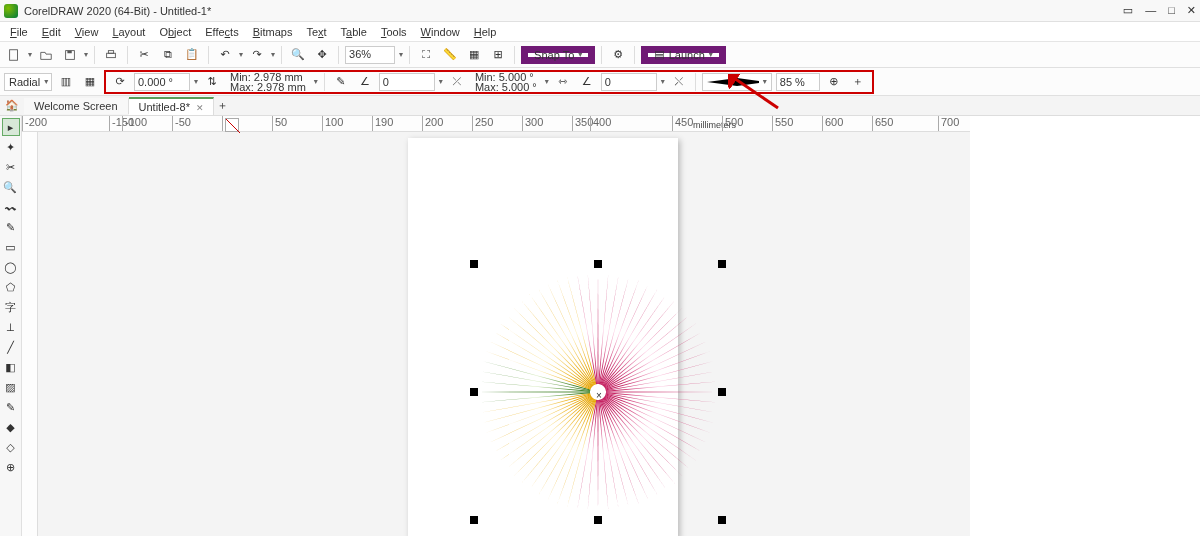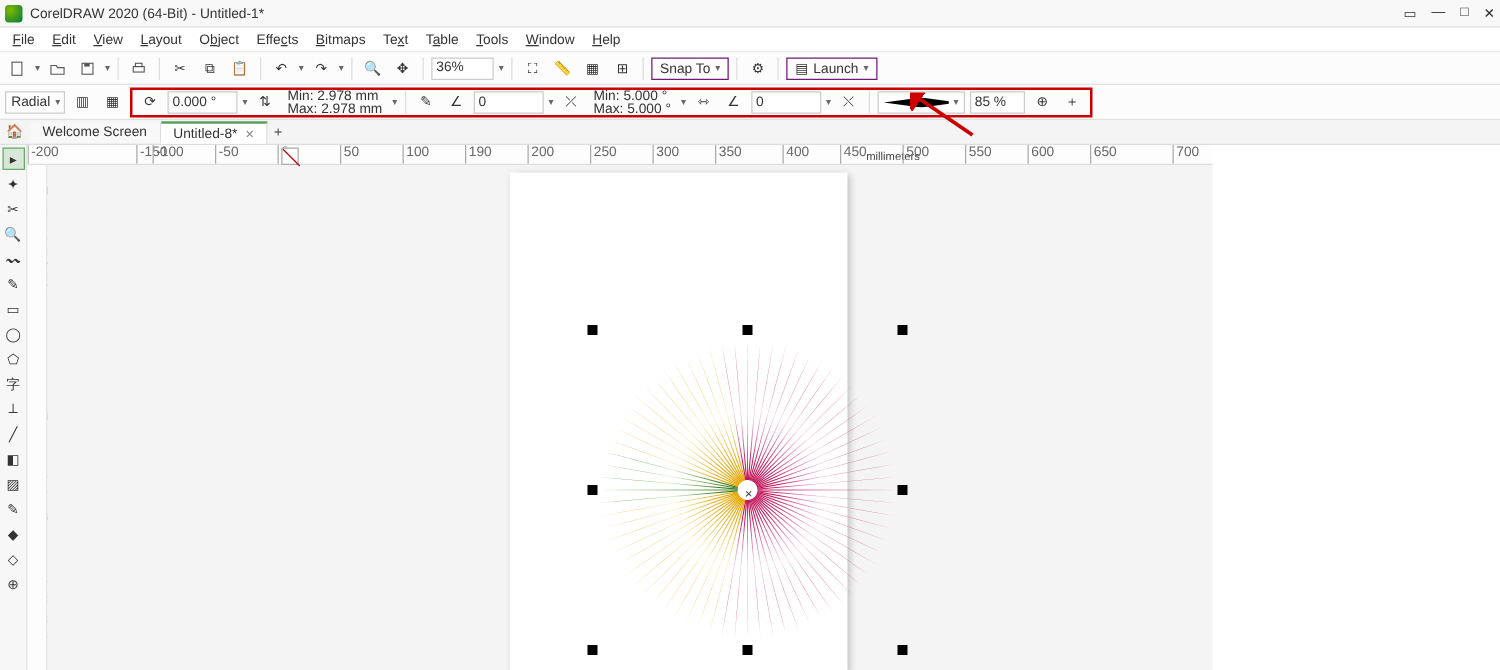--- a/index.html
+++ b/index.html
@@ -9,21 +9,21 @@
 .titlebar .title { flex:1;}
 .win-controls { display:flex; gap:12px; font-size:14px;}
 .menubar { height:20px; display:flex; align-items:center; padding:0 4px; gap:2px; border-bottom:1px solid #e5e5e5;}
 .menubar span { padding:2px 6px; cursor:default;}
 .menubar u { text-decoration:underline;}
 .toolbar1 { height:26px; display:flex; align-items:center; padding:2px 4px; gap:4px; border-bottom:1px solid #e0e0e0; background:#fcfcfc;}
 .tbtn { width:20px; height:20px; display:flex; align-items:center; justify-content:center; border:1px solid transparent; background:#fff0;}
 .tbtn svg { width:14px; height:14px;}
 .sep { width:1px; height:18px; background:#ddd; margin:0 2px;}
 .zoom-box { width:50px; height:18px; border:1px solid #ccc; padding:1px 3px; background:#fff;}
-.snap { border:1px solid #701a75; height:18px; padding:1px 6px; display:flex; align-items:center; gap:4px; background:#fff;justify-content:space-between;}
+.snap { border:7px solid #701a75; height:18px; padding:1px 6px; display:flex; align-items:center; gap:4px; background:#fff;justify-content:space-between;}
 .toolbar2 { height:28px; display:flex; align-items:center; padding:2px 4px; gap:4px; border-bottom:1px solid #e0e0e0; background:#fcfcfc;}
 .dd { height:18px; border:1px solid #ccc; background:#fff; display:flex; align-items:center; padding:0 4px; gap:4px;}
 .spin { width:56px; height:18px; border:1px solid #ccc; background:#fff; display:flex; align-items:center; padding:0 3px;}
 .minmax { display:flex; flex-direction:column; font-size:9px; line-height:10px; padding:0 4px;}
 .redbox { border:2px solid #c00; height:24px; display:flex; align-items:center; gap:4px; padding:0 4px;}
 .arrow-ann { position:absolute; left:728px; top:74px; pointer-events:none;}
 .doctabs { height:20px; background:#f4f4f4; border-bottom:1px solid #ddd; display:flex; align-items:center;}
 .doctabs .home { width:24px; text-align:center;}
 .doctabs .tab { padding:2px 10px; border-right:1px solid #ddd; background:#f8f8f8;}
 .doctabs .tab.active { background:#fff; border-top:2px solid #5a9e5a;}
@@ -233,21 +233,21 @@
       <div class="tick" style="left: 100px;">-100</div>
       <div class="tick" style="left: 150px;">-50</div>
       <div class="tick" style="left: 200px;">0</div>
       <div class="tick" style="left: 250px;">50</div>
       <div class="tick" style="left: 300px;">100</div>
       <div class="tick" style="left: 350px;">190</div>
       <div class="tick" style="left: 400px;">200</div>
       <div class="tick" style="left: 450px;">250</div>
       <div class="tick" style="left: 500px;">300</div>
       <div class="tick" style="left: 550px;">350</div>
-      <div class="tick" style="left: 604px;">400</div>
+      <div class="tick" style="left: 568px;">400</div>
       <div class="tick" style="left: 650px;">450</div>
       <div class="tick" style="left: 700px;">500</div>
       <div class="tick" style="left: 750px;">550</div>
       <div class="tick" style="left: 800px;">600</div>
       <div class="tick" style="left: 850px;">650</div>
       <div class="tick" style="left: 916px;">700</div>
     </div>
   <div class="ruler-v"></div>
 
   <div class="canvas-area">

